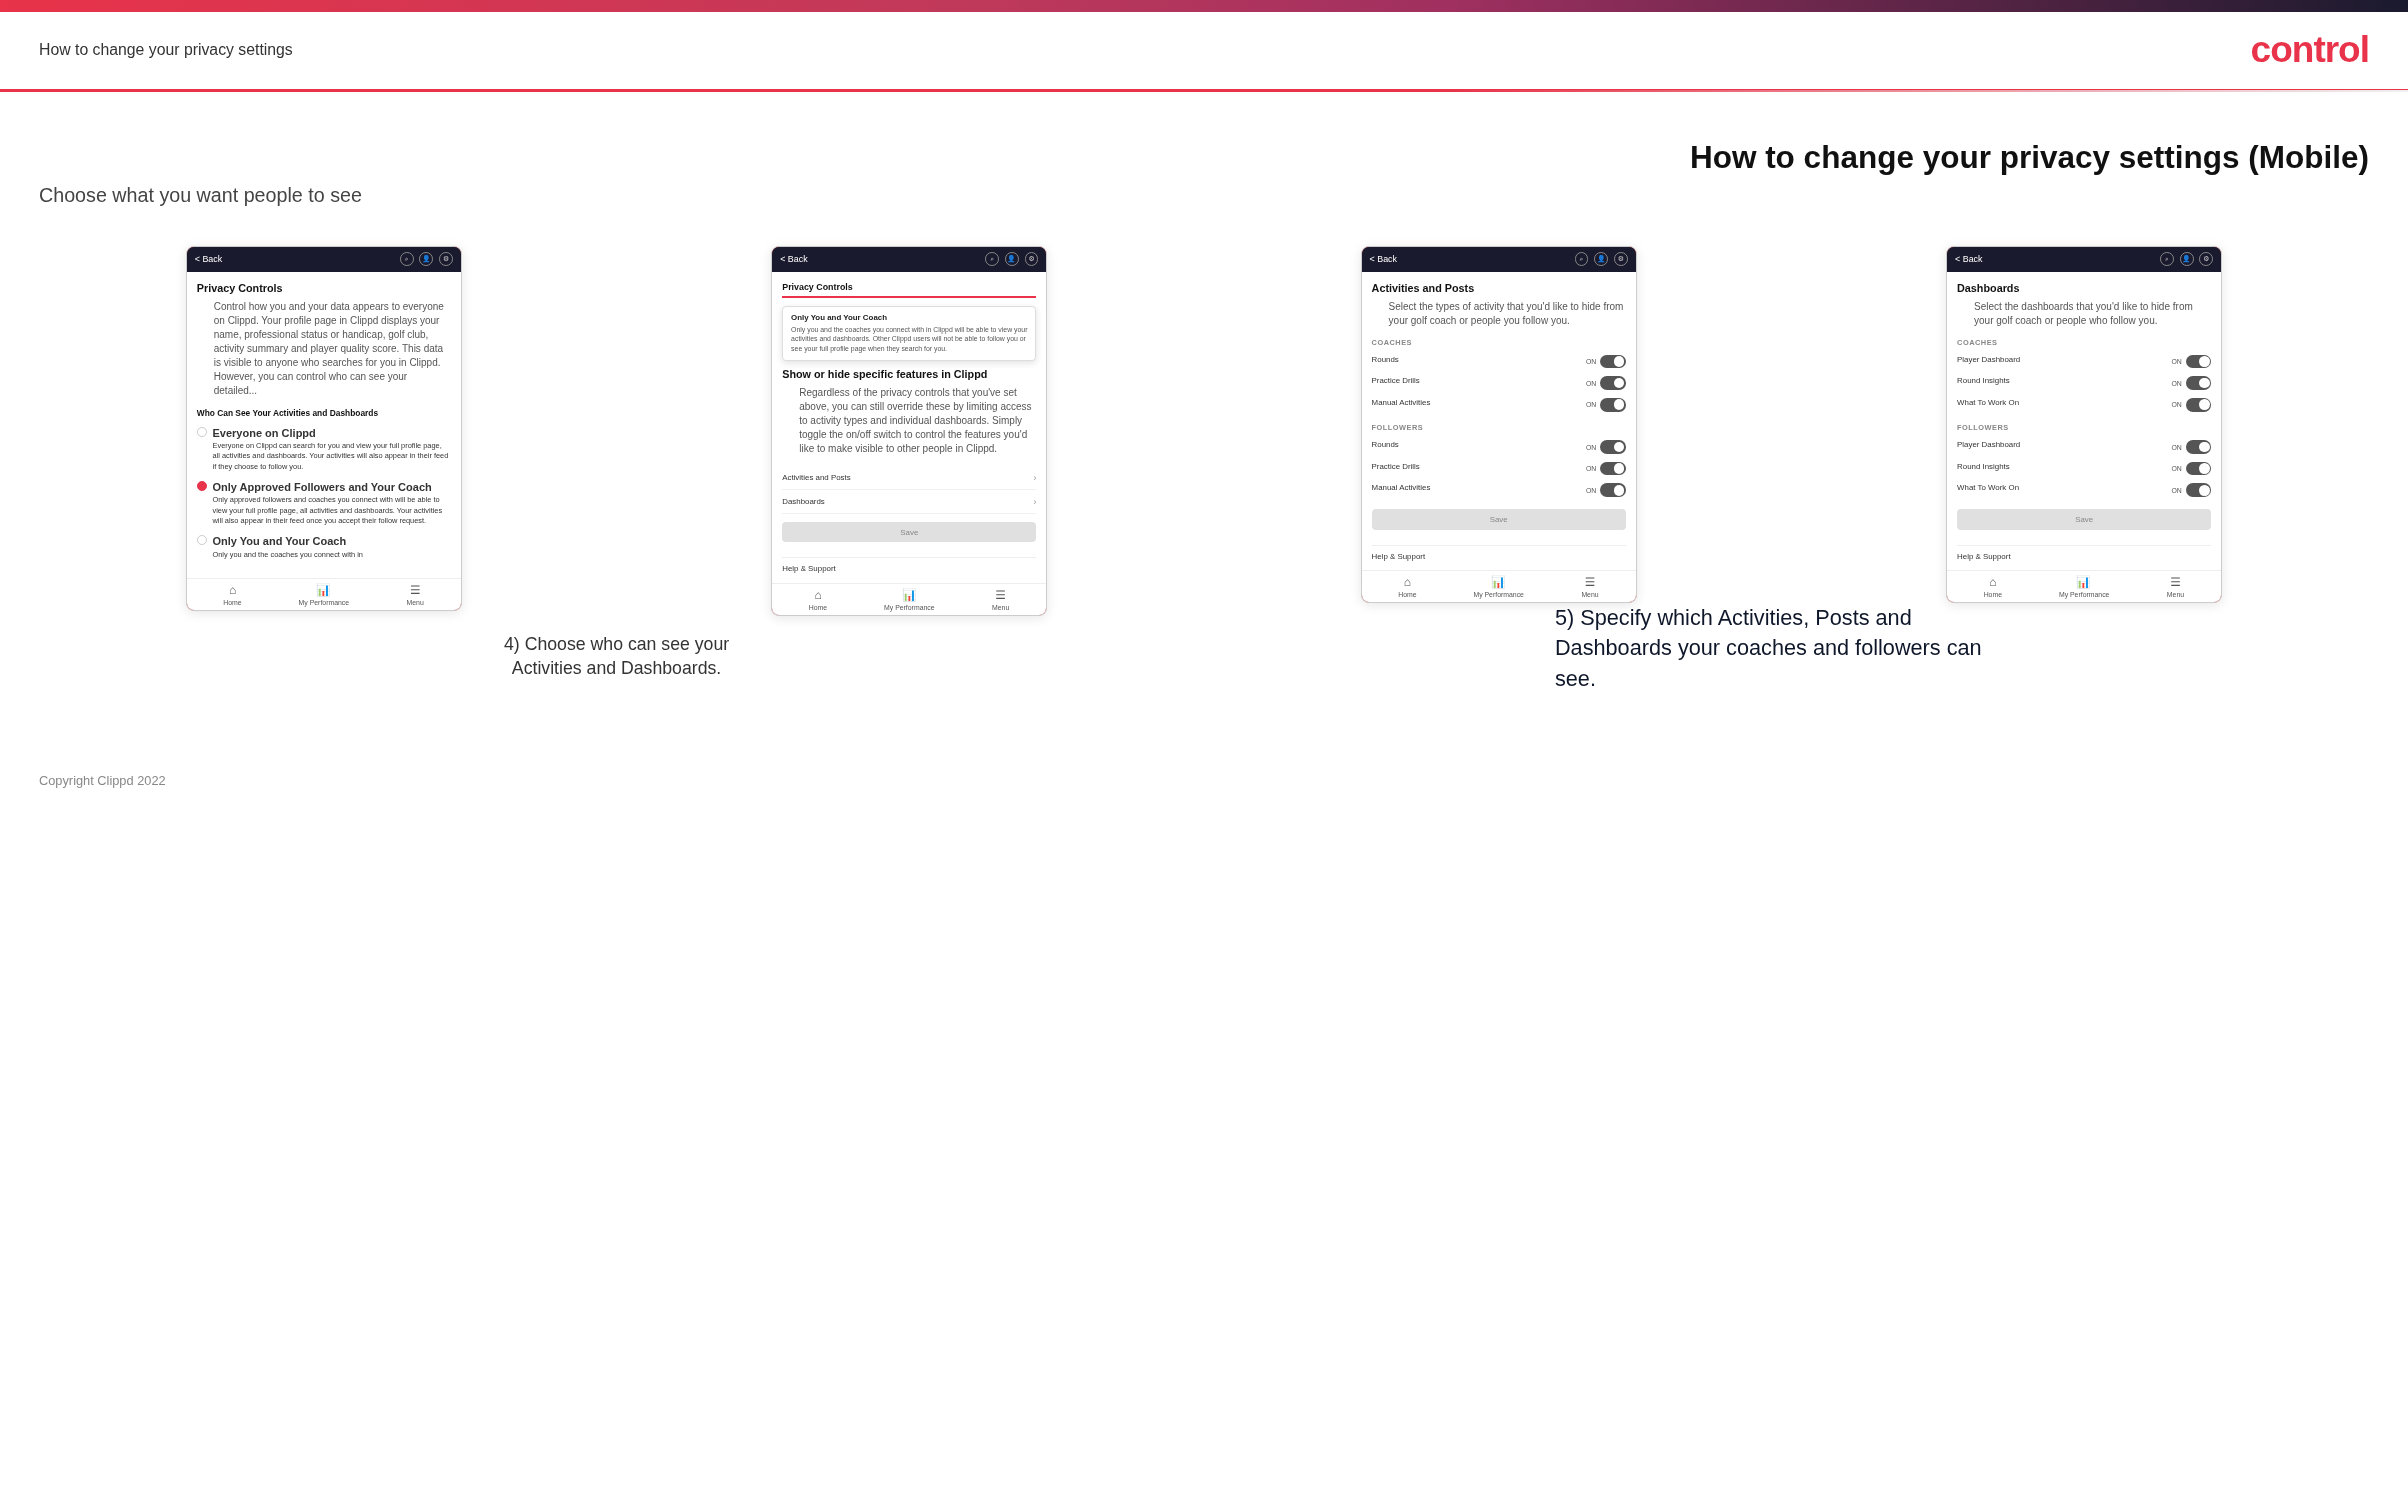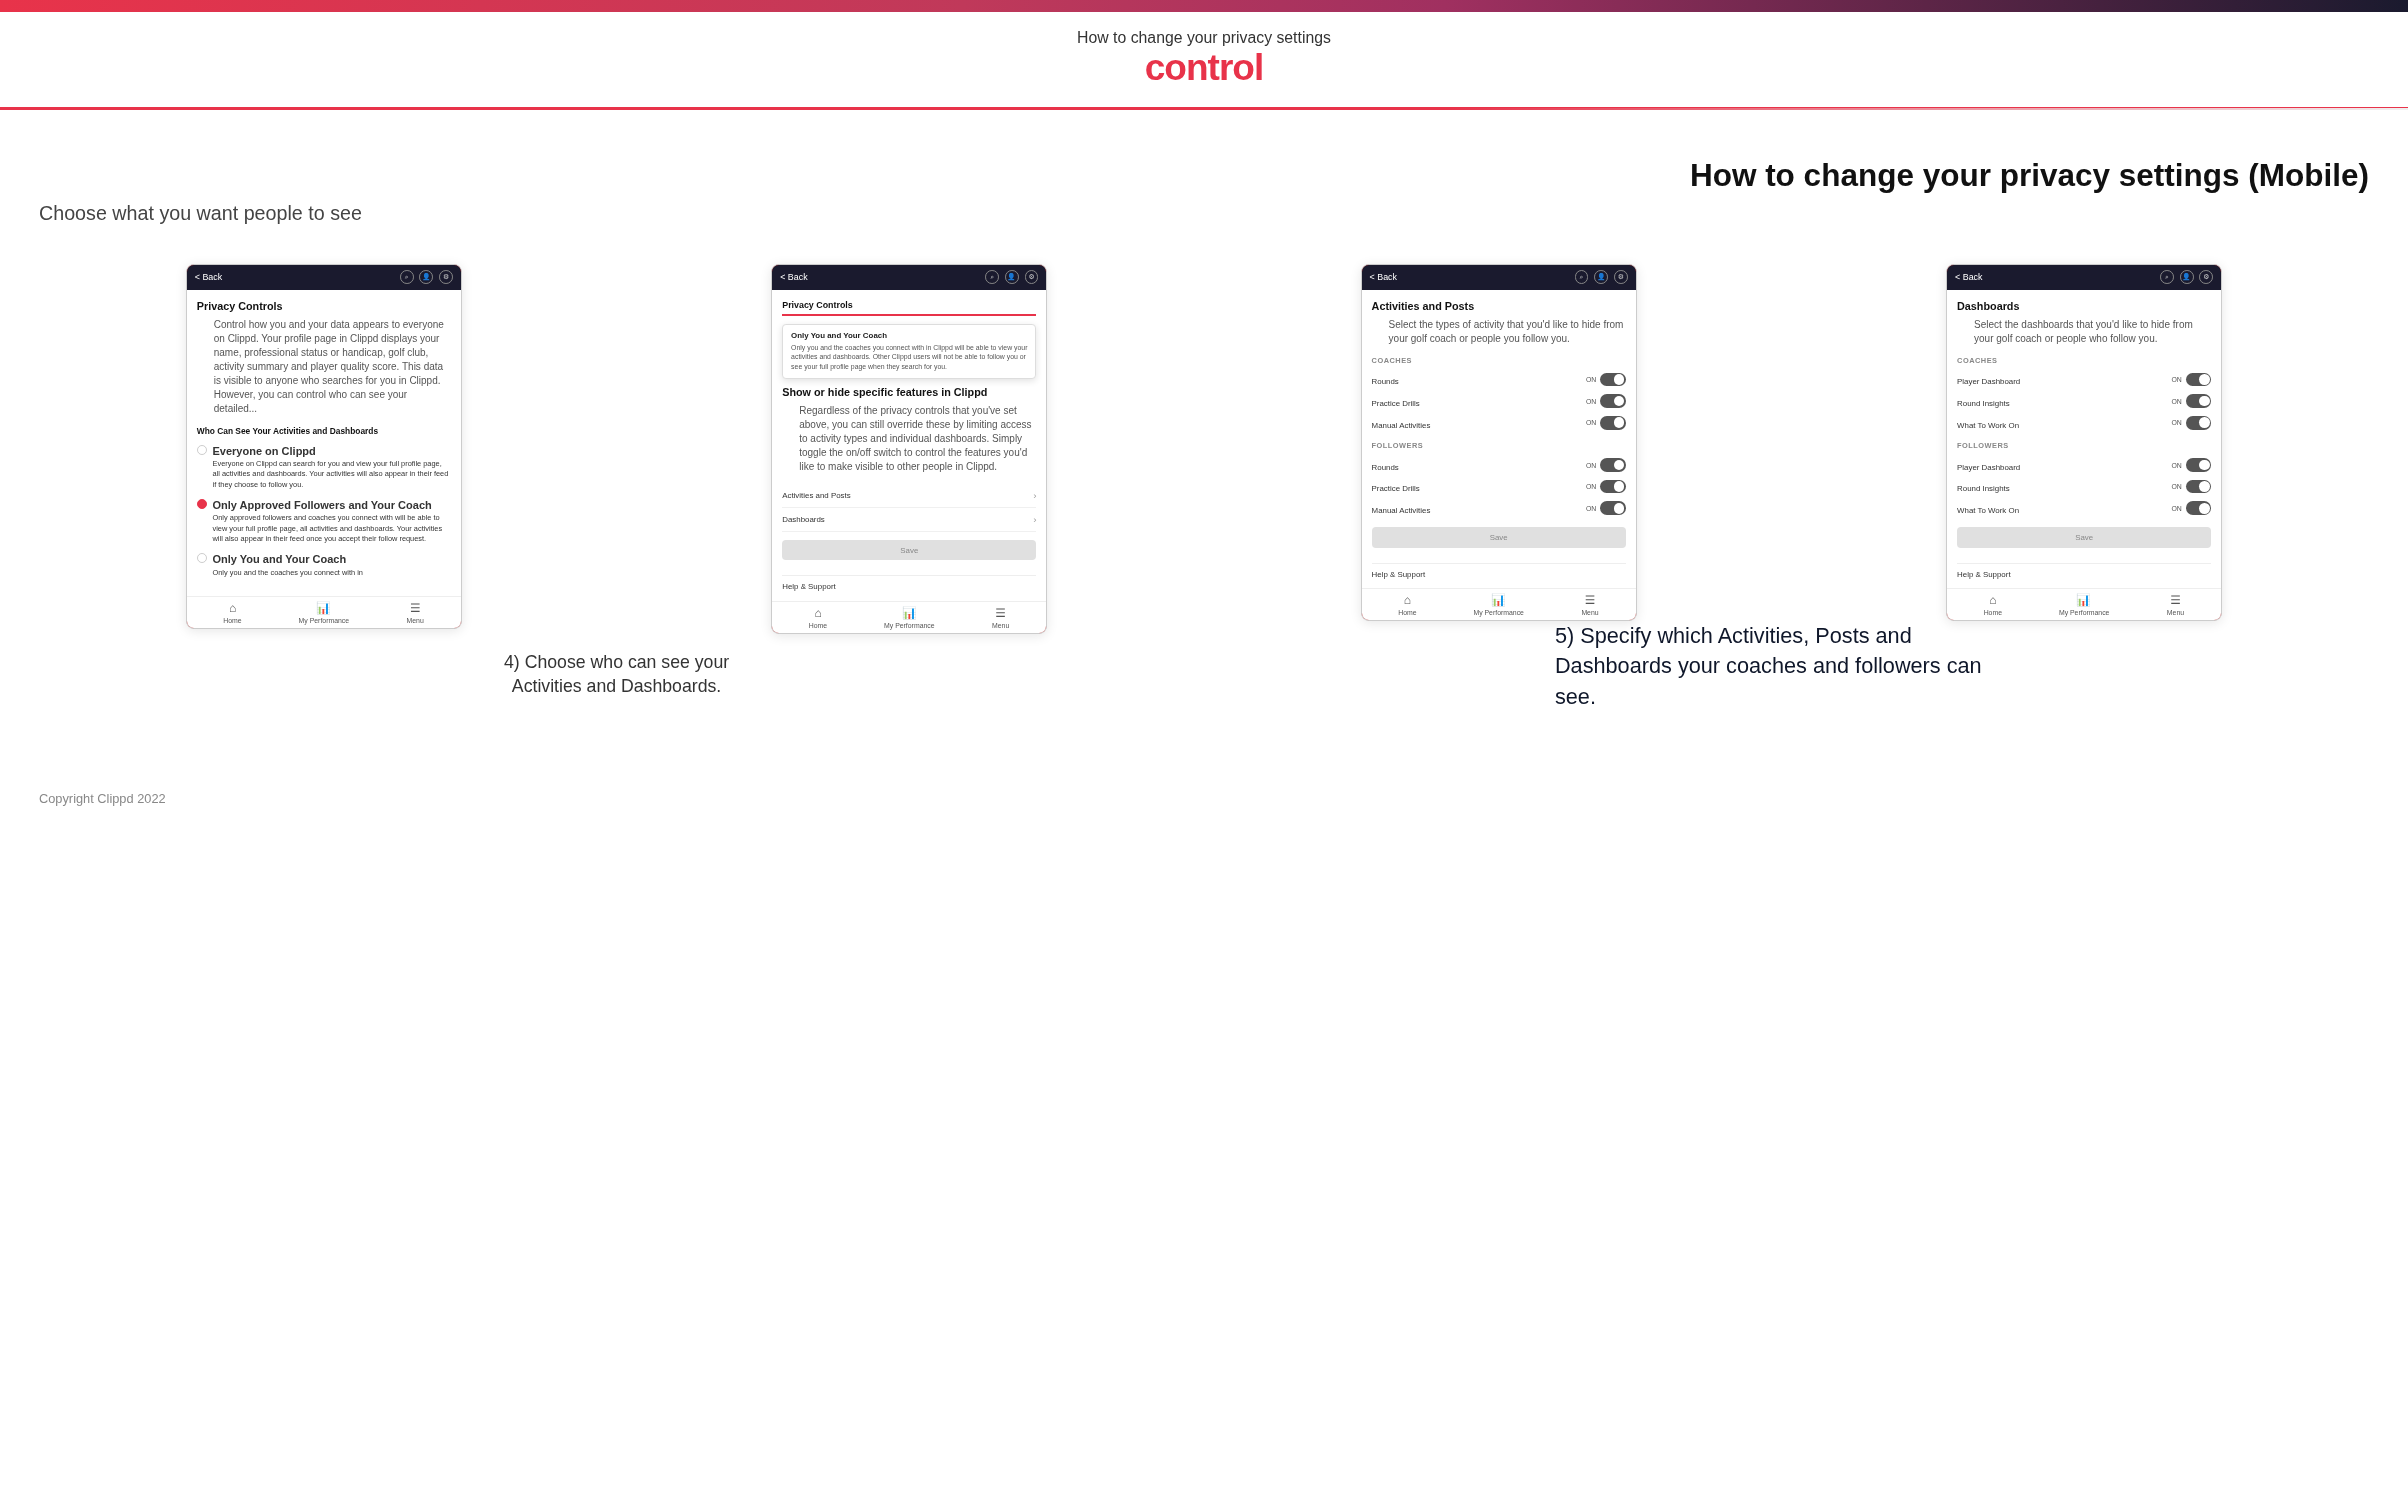--- a/index.html
+++ b/index.html
@@ -15,21 +15,20 @@
       background: linear-gradient(90deg, #e8334a 0%, #c0395a 40%, #a03060 60%, #1a1a2e 100%);
     }
 
     
     .header {
       display: flex;
       align-items: center;
       justify-content: space-between;
       padding: 17.7px 39px;
       border-bottom: 1.5px solid #e8334a;
-      flex-direction: column;
     }
     .header-title {
       font-size: 15.8px;
       color: #333;
     }
     .logo {
       font-size: 37px;
       font-weight: 800;
       color: #e8334a;
       letter-spacing: -1px;
@@ -200,21 +199,21 @@
       font-weight: 700;
       color: #888;
       text-transform: uppercase;
       margin: 7.9px 0 3.9px;
       letter-spacing: 0.5px;
     }
 
     
     .toggle-row {
       display: flex;
-      align-items: flex-end;
+      align-items: flex-start;
       justify-content: space-between;
       padding: 3.9px 0;
       font-size: 7.9px;
       color: #333;
     }
     .toggle {
       display: flex;
       align-items: center;
       gap: 3.9px;
     }

